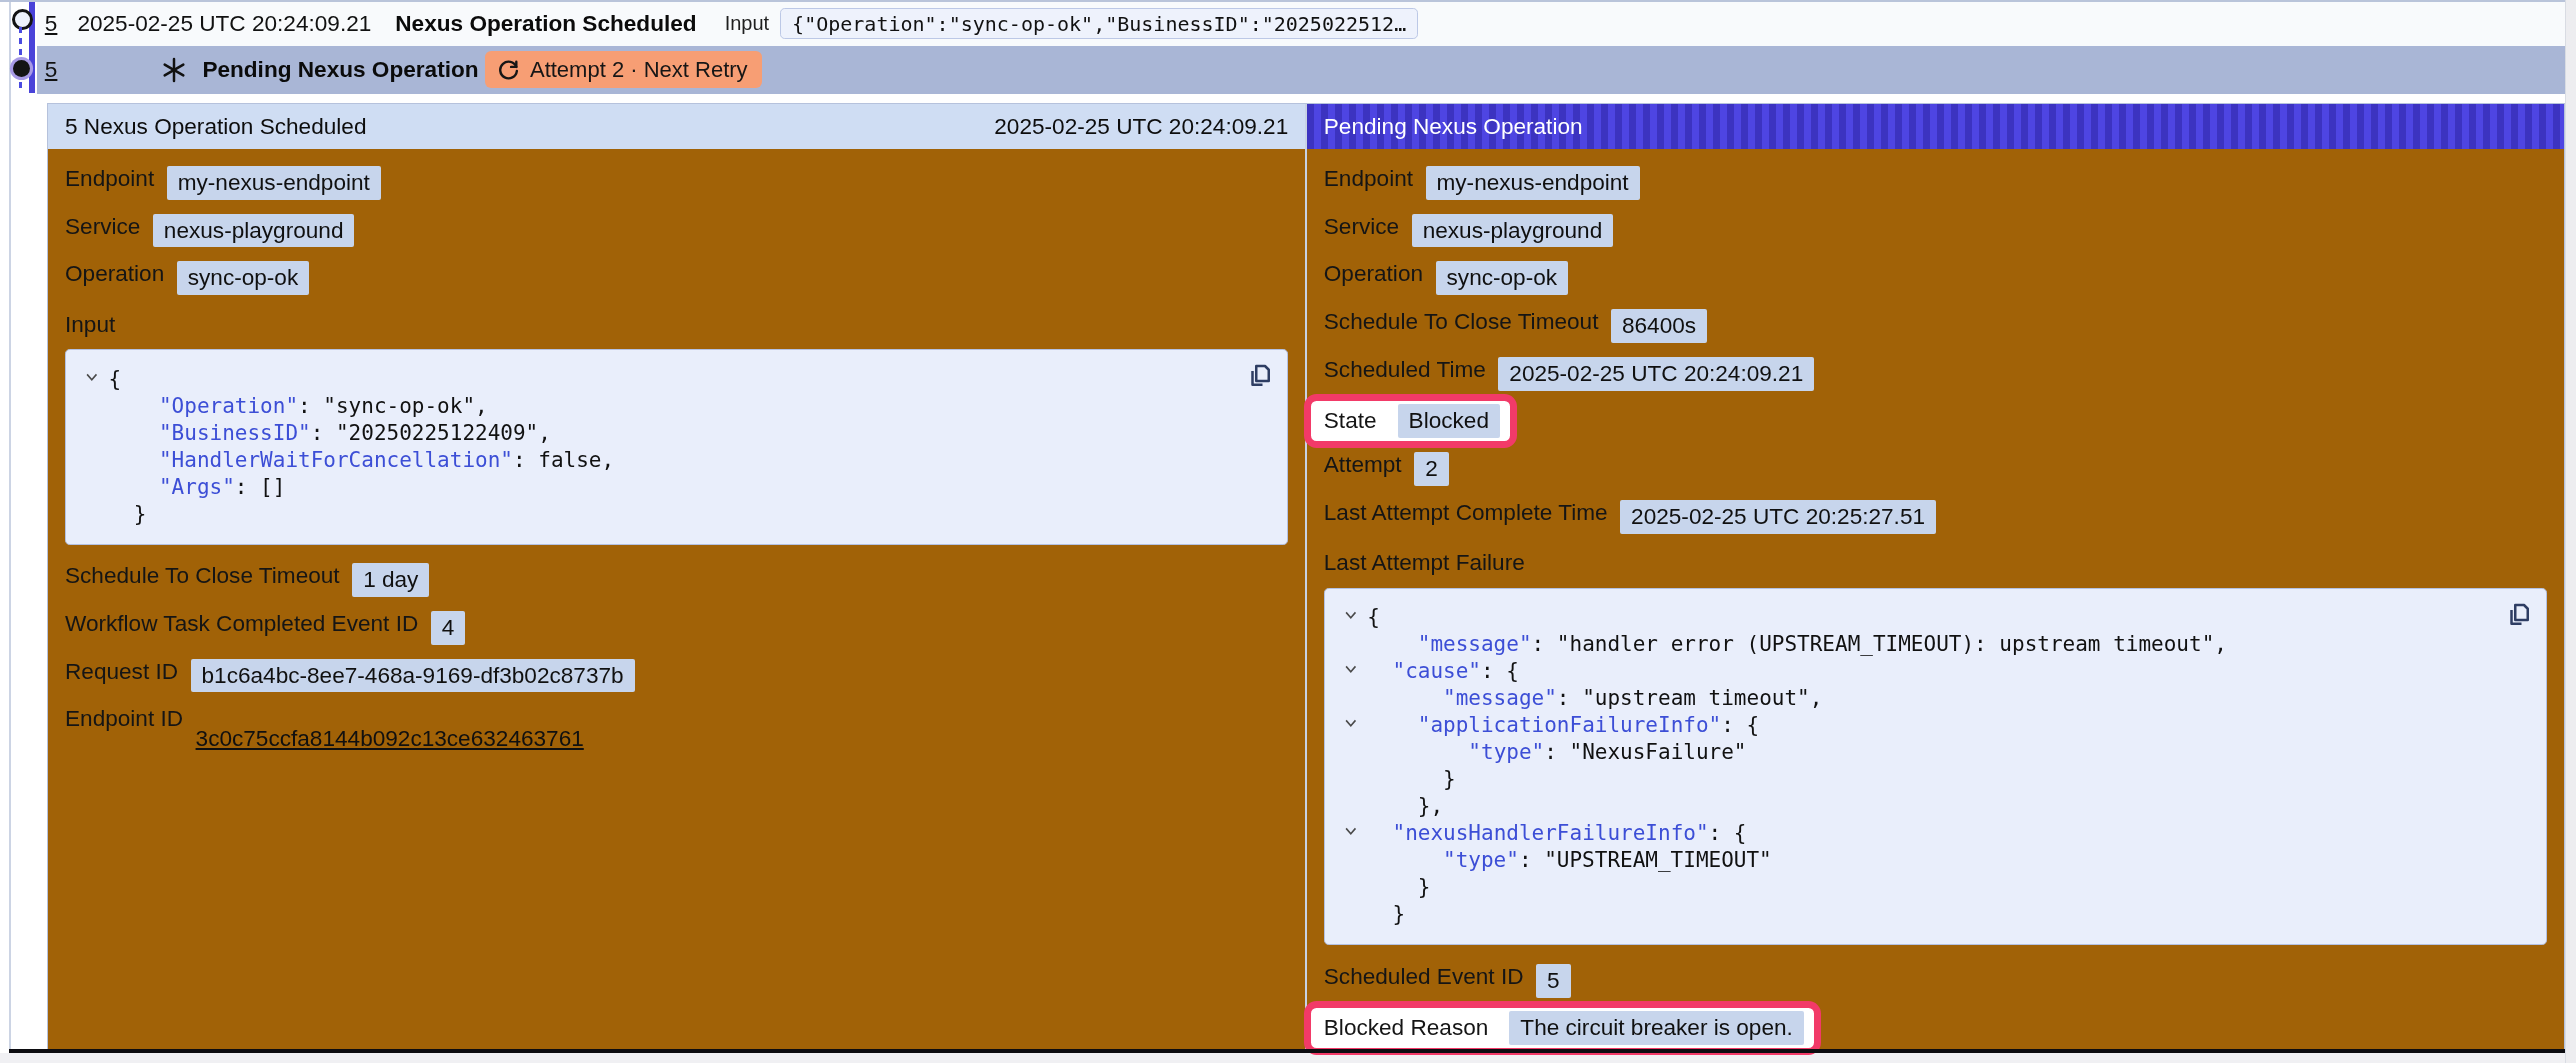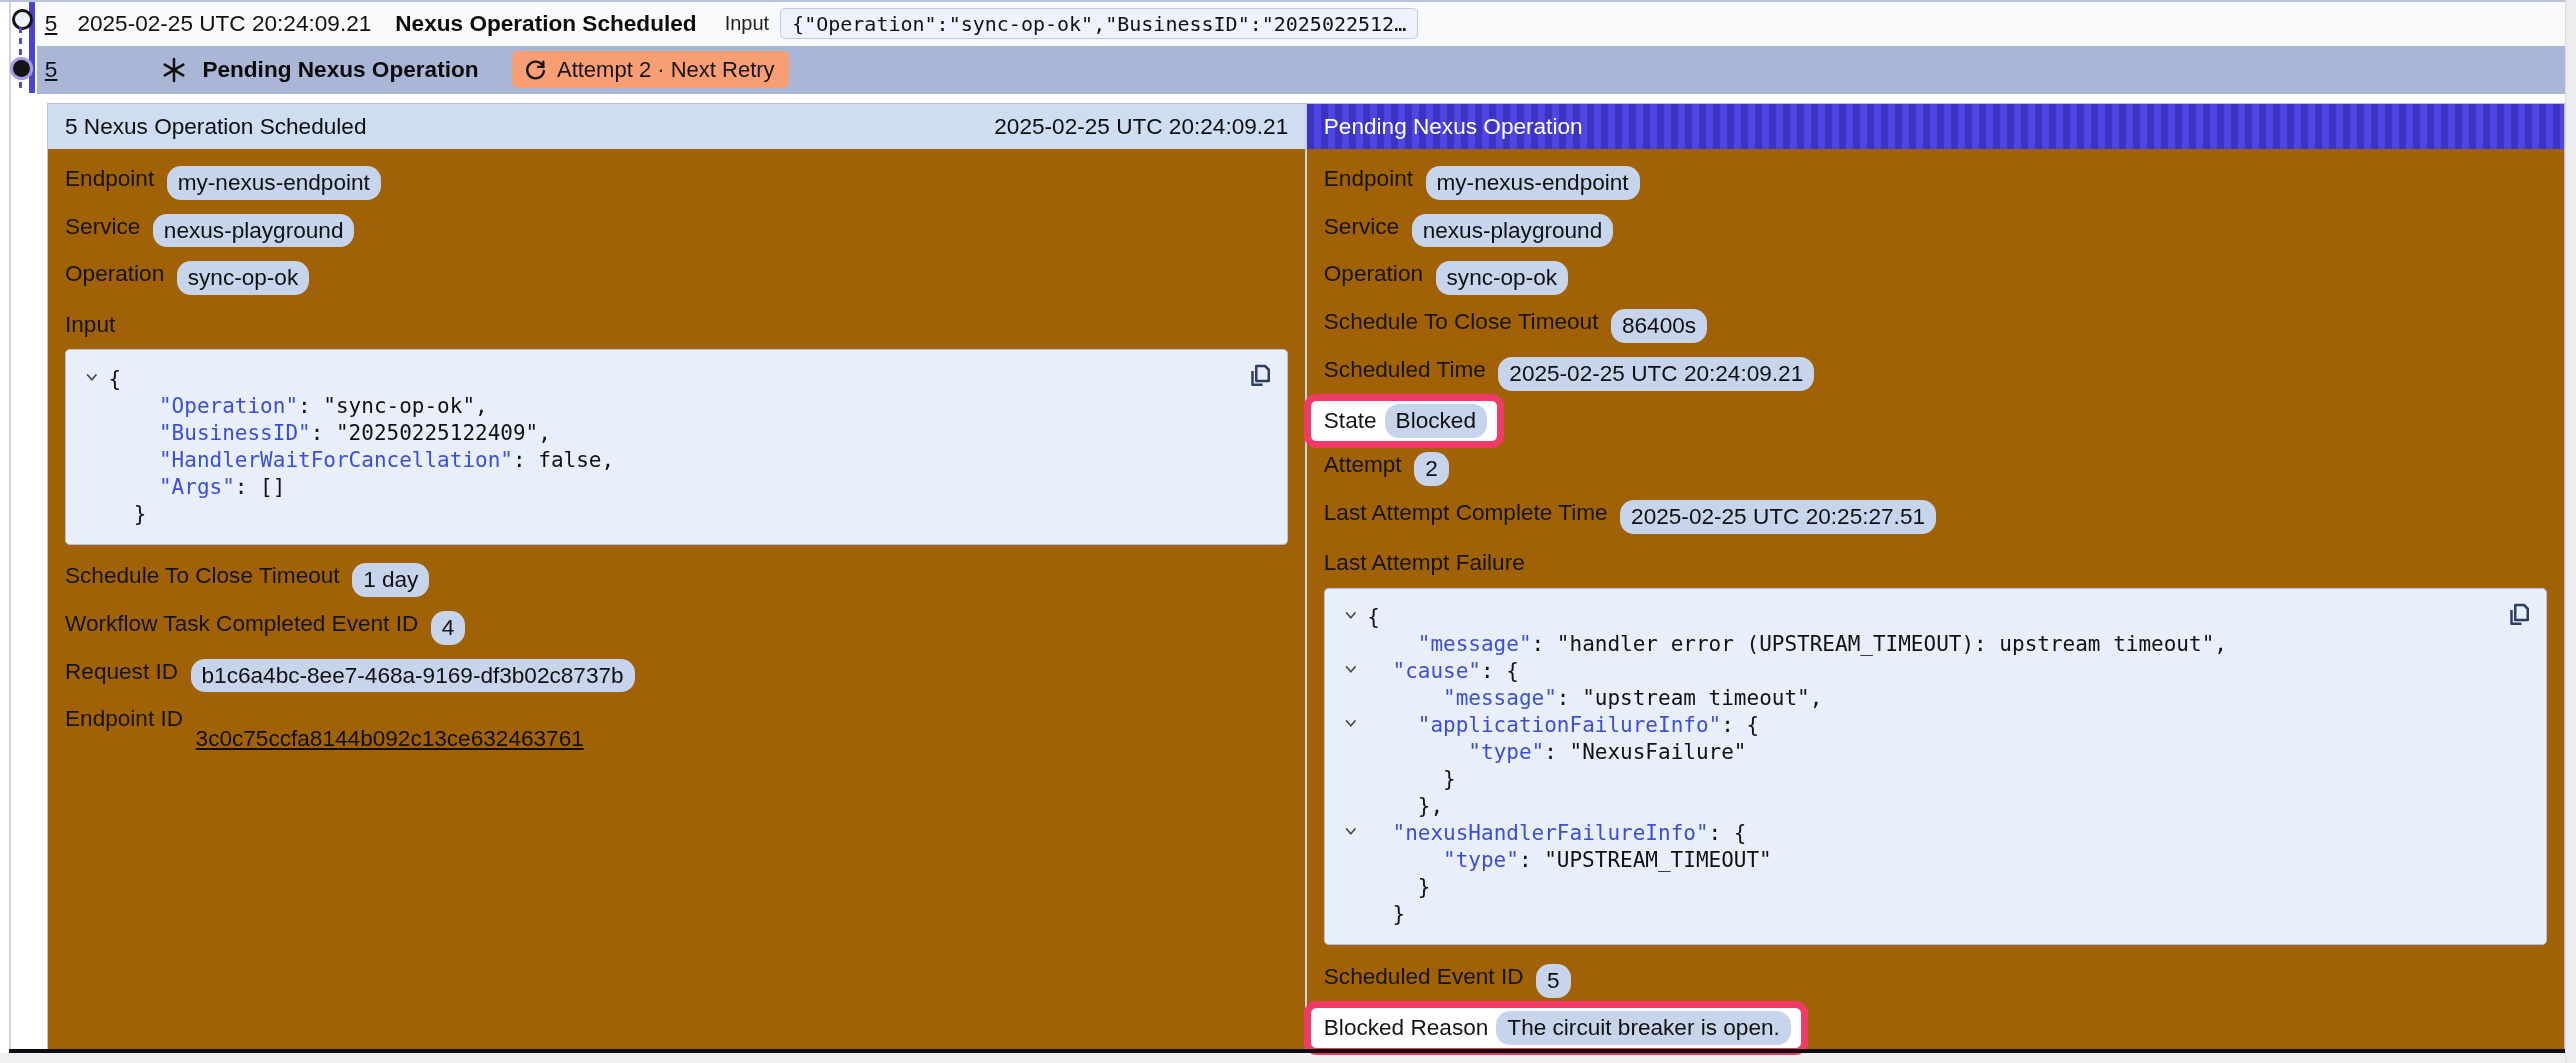--- a/index.html
+++ b/index.html
@@ -27,21 +27,21 @@
   .ev-title{margin-left:24px;font-weight:700;color:#0b0b0b;}
   .ev-input-label{margin-left:28px;font-size:20px;color:#1f1f1f;}
   .ev-input-badge{
     margin-left:11px;font-family:"DejaVu Sans Mono",monospace;font-size:20px;
     background:#eef2fc;border:1.6px solid #bcc8e6;border-radius:4.7px;
     padding:2.3px 11px;color:#111;white-space:nowrap;
   }
   .ev-star{margin-left:103px;display:flex;align-items:center;}
   .ev-title-2{margin-left:14px;font-weight:700;color:#0b0b0b;}
   .retry-badge{
-    margin-left:33px;background:#f79e74;border-radius:6.2px;
+    margin-left:6px;background:#f79e74;border-radius:6.2px;
     display:flex;align-items:center;gap:9.4px;padding:5.5px 14px 5.5px 11px;
     font-size:22px;color:#161616;
   }
 
   
   .tl-bar{position:absolute;left:29px;top:1.6px;width:6.2px;height:91px;background:#4a43d9;}
   .tl-circle-open{position:absolute;left:11.7px;top:8.6px;width:15.6px;height:15.6px;border:3.1px solid #141414;border-radius:50%;background:#eef2fb;box-sizing:content-box;}
   .tl-dash{position:absolute;left:18.7px;top:26.5px;width:3.1px;height:64px;background:repeating-linear-gradient(#4a4be0 0 6.2px, transparent 6.2px 11px);}
   .tl-circle-filled{position:absolute;left:12.5px;top:60px;width:17px;height:17px;background:#141414;border-radius:50%;box-shadow:0 0 0 3.1px #a79ae6;}
 
@@ -61,42 +61,42 @@
   .panel-header-left{background:#cfddf3;}
   .panel-header-right{
     background:repeating-linear-gradient(90deg,#3c33c0 0 7px,#4e45e2 7px 14px);
     color:#ffffff;
   }
   .panel-body{padding:17px 17px 0 17px;}
 
   .field{display:flex;align-items:flex-start;gap:12.5px;margin-bottom:11.7px;height:36px;font-size:22.6px;}
   .flabel{color:#151515;white-space:nowrap;}
   .fbadge{
-    background:#c7d5ec;border-radius:14px;padding:3.9px 11px;color:#101010;
+    background:#c7d5ec;border-radius:2px;padding:3.9px 11px;color:#101010;
     white-space:nowrap;
   }
   .section-label{font-size:22.6px;color:#151515;margin:4.7px 0 9.4px;height:31px;display:flex;align-items:center;}
   .link-value{color:#101010;text-decoration:underline;cursor:pointer;margin-top:20px;}
 
   
   .codeblock{
     position:relative;background:#e9eefb;border:1.6px solid #b4c1e2;border-radius:4.7px;
     padding:15.6px 17px 15.6px 9.4px;margin:0 0 18.7px 0;
     font-family:"DejaVu Sans Mono",monospace;font-size:21px;line-height:27px;color:#111;
   }
   .code-line{display:flex;align-items:flex-start;}
   .gutter{flex:none;width:33px;display:flex;justify-content:center;padding-top:5.5px;}
   .code-text{white-space:pre;}
   .k{color:#3c4ed6;}
   .copy-btn{position:absolute;top:11px;right:12.5px;width:30px;height:30px;cursor:pointer;}
 
   
   .ann-wrap{position:relative;display:inline-flex;align-items:center;gap:12.5px;z-index:4;}
   .ann-box{position:absolute;top:-10px;bottom:-10px;left:-20px;right:-17px;border:7px solid #f23a68;border-radius:12.5px;background:#ffffff;z-index:0;}
-  .ann-wrap > .ann-content{position:relative;z-index:1;display:inline-flex;align-items:center;gap:8px;}
+  .ann-wrap > .ann-content{position:relative;z-index:1;display:inline-flex;align-items:center;gap:21px;}
 </style>
 </head>
 <body>
 
 <div class="top-border"></div>
 <div class="left-border"></div>
 <div class="right-gutter"></div>
 <div class="below-area"></div>
 
 <div class="tl-bar"></div>

